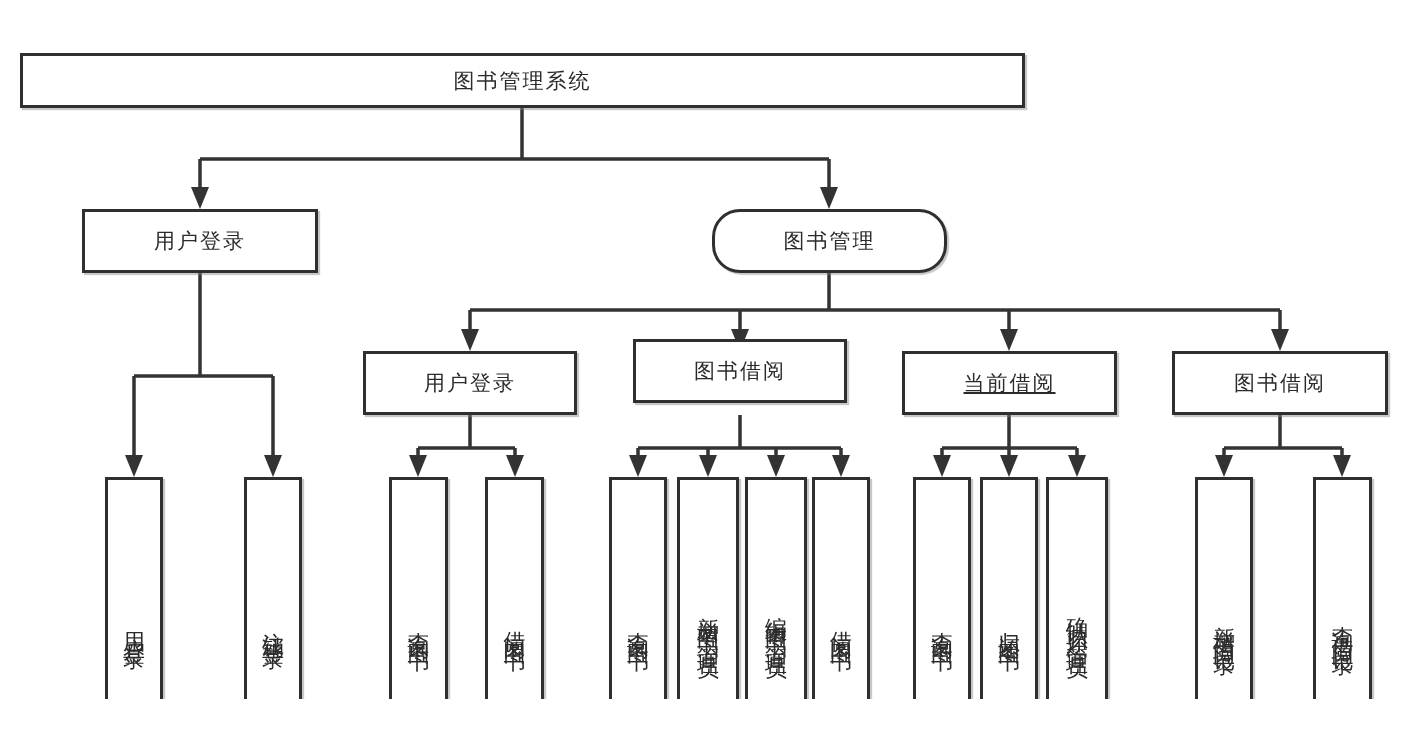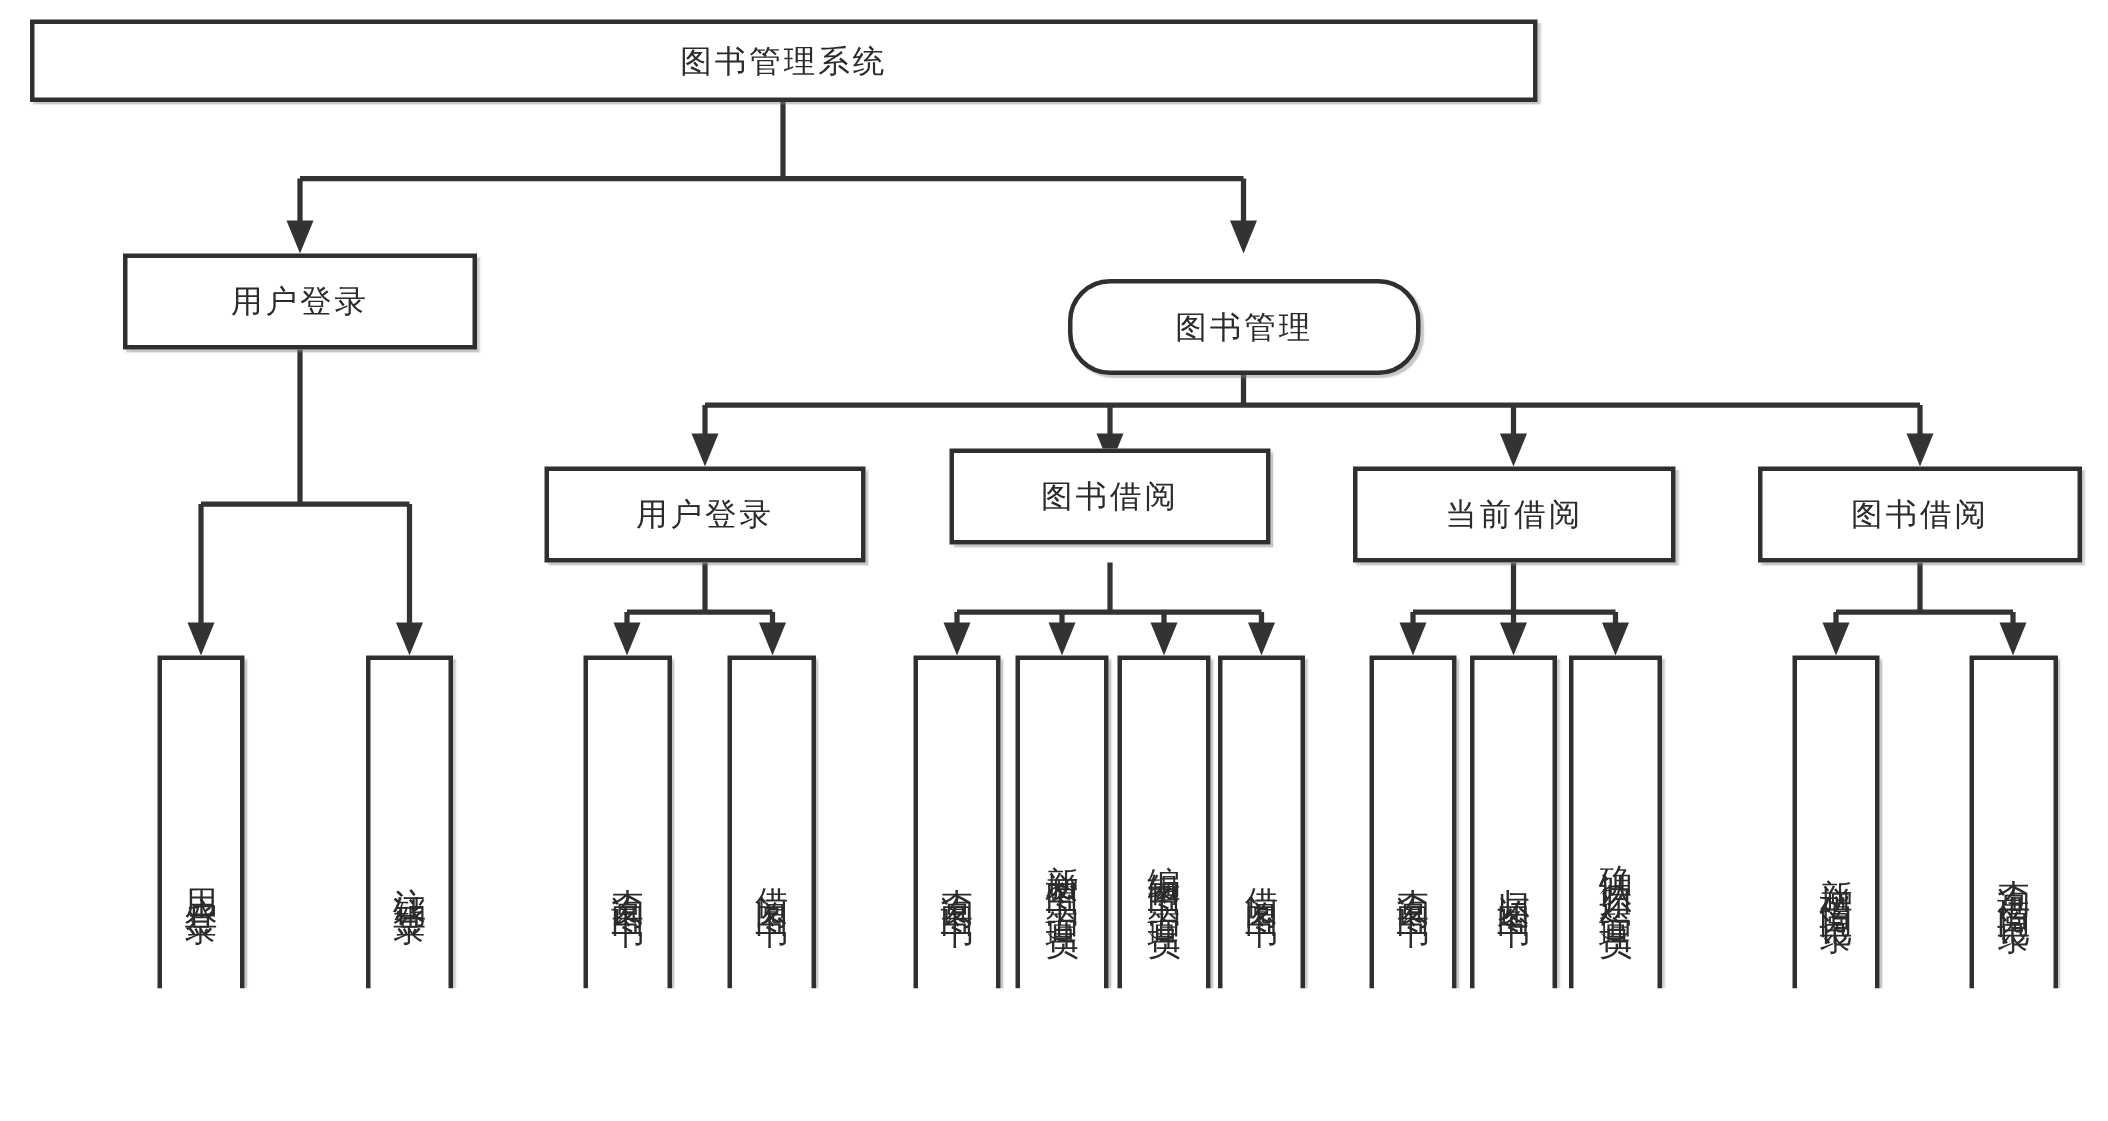--- a/index.html
+++ b/index.html
@@ -9,20 +9,21 @@
     --watermark:#b5b5b5;
     --bg:#ffffff;
   }
   html,body{margin:0;padding:0;background:var(--bg);}
   #canvas{
     position:relative;
     width:1405px;height:659px;
     background:var(--bg);
     overflow:hidden;
     font-family:"Liberation Sans","DejaVu Sans",sans-serif;
+    margin-top:40px;
   }
   #connectors{position:absolute;left:0;top:0;z-index:1;}
   .node{
     position:absolute;
     z-index:2;
     background:#ffffff;
     border:3px solid var(--border);
     box-sizing:border-box;
     display:flex;align-items:center;justify-content:center;
     color:var(--text);
@@ -75,24 +76,24 @@
       <polygon points="933,415 951,415 942,437" fill="#333333"></polygon>
       <polygon points="1000,415 1018,415 1009,437" fill="#333333"></polygon>
       <polygon points="1068,415 1086,415 1077,437" fill="#333333"></polygon>
       <path d="M1280 375 V408 M1224 408 H1342 M1224 408 V419 M1342 408 V419" stroke="#333333" stroke-width="3.5" fill="none"></path>
       <polygon points="1215,415 1233,415 1224,437" fill="#333333"></polygon>
       <polygon points="1333,415 1351,415 1342,437" fill="#333333"></polygon>
     </svg>
   <div id="nodes">
       <div class="node h" style="left: 20px; top: 13px; width: 1005px; height: 55px;">图书管理系统</div>
       <div class="node h" style="left: 82px; top: 169px; width: 236px; height: 64px;">用户登录</div>
-      <div class="node h" style="left: 712px; top: 186px; width: 235px; height: 64px; border-radius: 28px;">图书管理</div>
+      <div class="node h" style="left: 712px; top: 169px; width: 235px; height: 64px; border-radius: 28px;">图书管理</div>
       <div class="node h" style="left: 363px; top: 311px; width: 214px; height: 64px;">用户登录</div>
       <div class="node h" style="left: 633px; top: 299px; width: 214px; height: 64px;">图书借阅</div>
-      <div class="node h" style="left: 902px; top: 311px; width: 215px; height: 64px;">当前借阅</div>
+      <div class="node h" style="left: 902px; top: 311px; width: 215px; height: 64px; text-decoration: underline;">当前借阅</div>
       <div class="node h" style="left: 1172px; top: 311px; width: 216px; height: 64px;">图书借阅</div>
       <div class="node v" style="left: 105px; top: 437px; width: 58px; height: 298px;">用户登录</div>
       <div class="node v" style="left: 244px; top: 437px; width: 58px; height: 298px;">注销登录</div>
       <div class="node v" style="left: 389px; top: 437px; width: 59px; height: 298px;">查询图书</div>
       <div class="node v" style="left: 485px; top: 437px; width: 59px; height: 298px;">借阅图书</div>
       <div class="node v" style="left: 609px; top: 437px; width: 58px; height: 298px;">查询图书</div>
       <div class="node v" style="left: 677px; top: 437px; width: 62px; height: 298px;">新增图书（管理员）</div>
       <div class="node v" style="left: 745px; top: 437px; width: 62px; height: 298px;">编辑图书（管理员）</div>
       <div class="node v" style="left: 812px; top: 437px; width: 58px; height: 298px;">借阅图书</div>
       <div class="node v" style="left: 913px; top: 437px; width: 58px; height: 298px;">查询图书</div>

